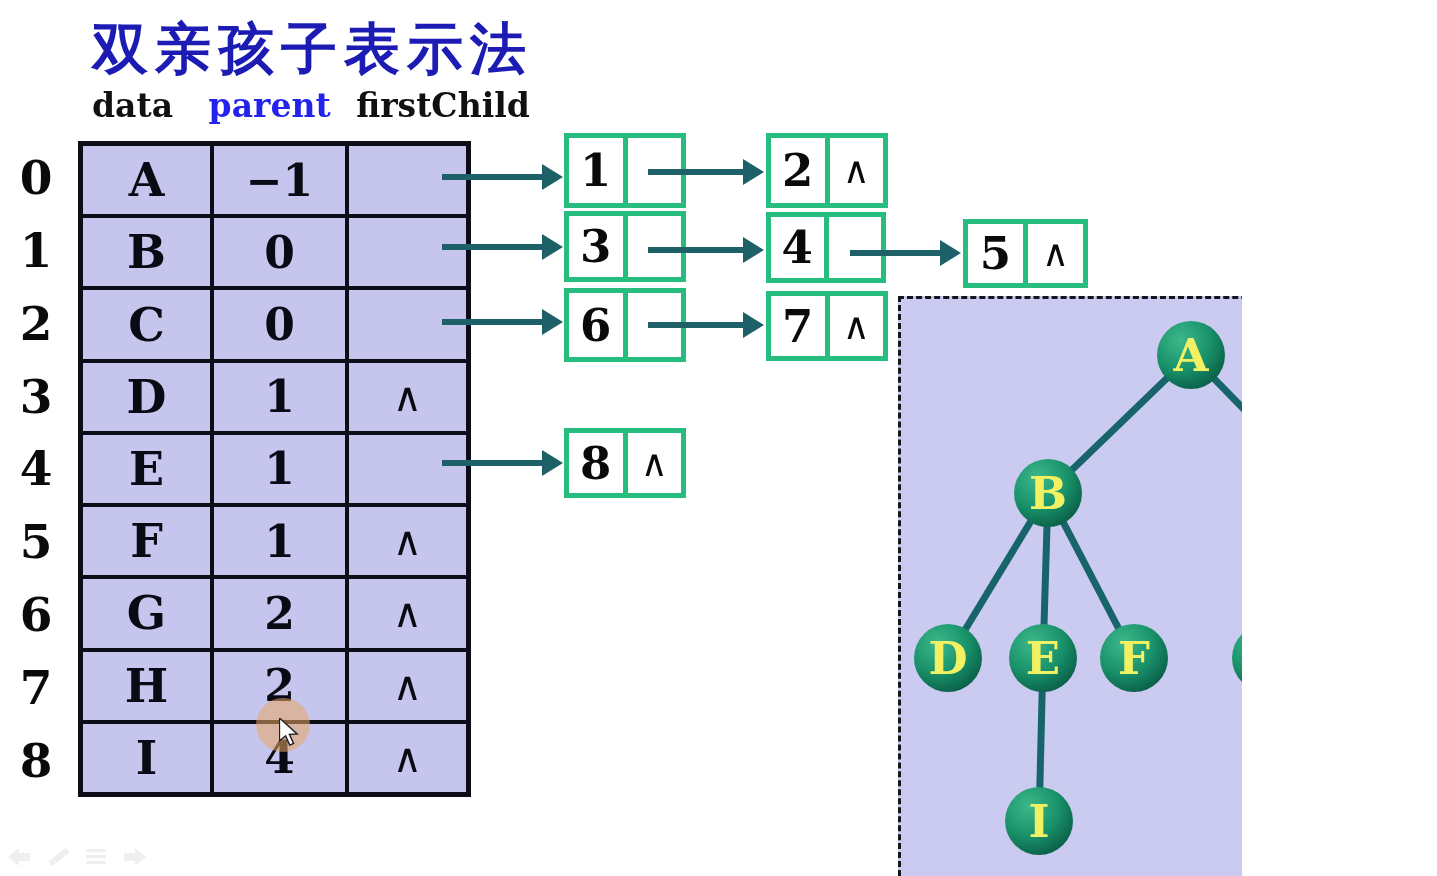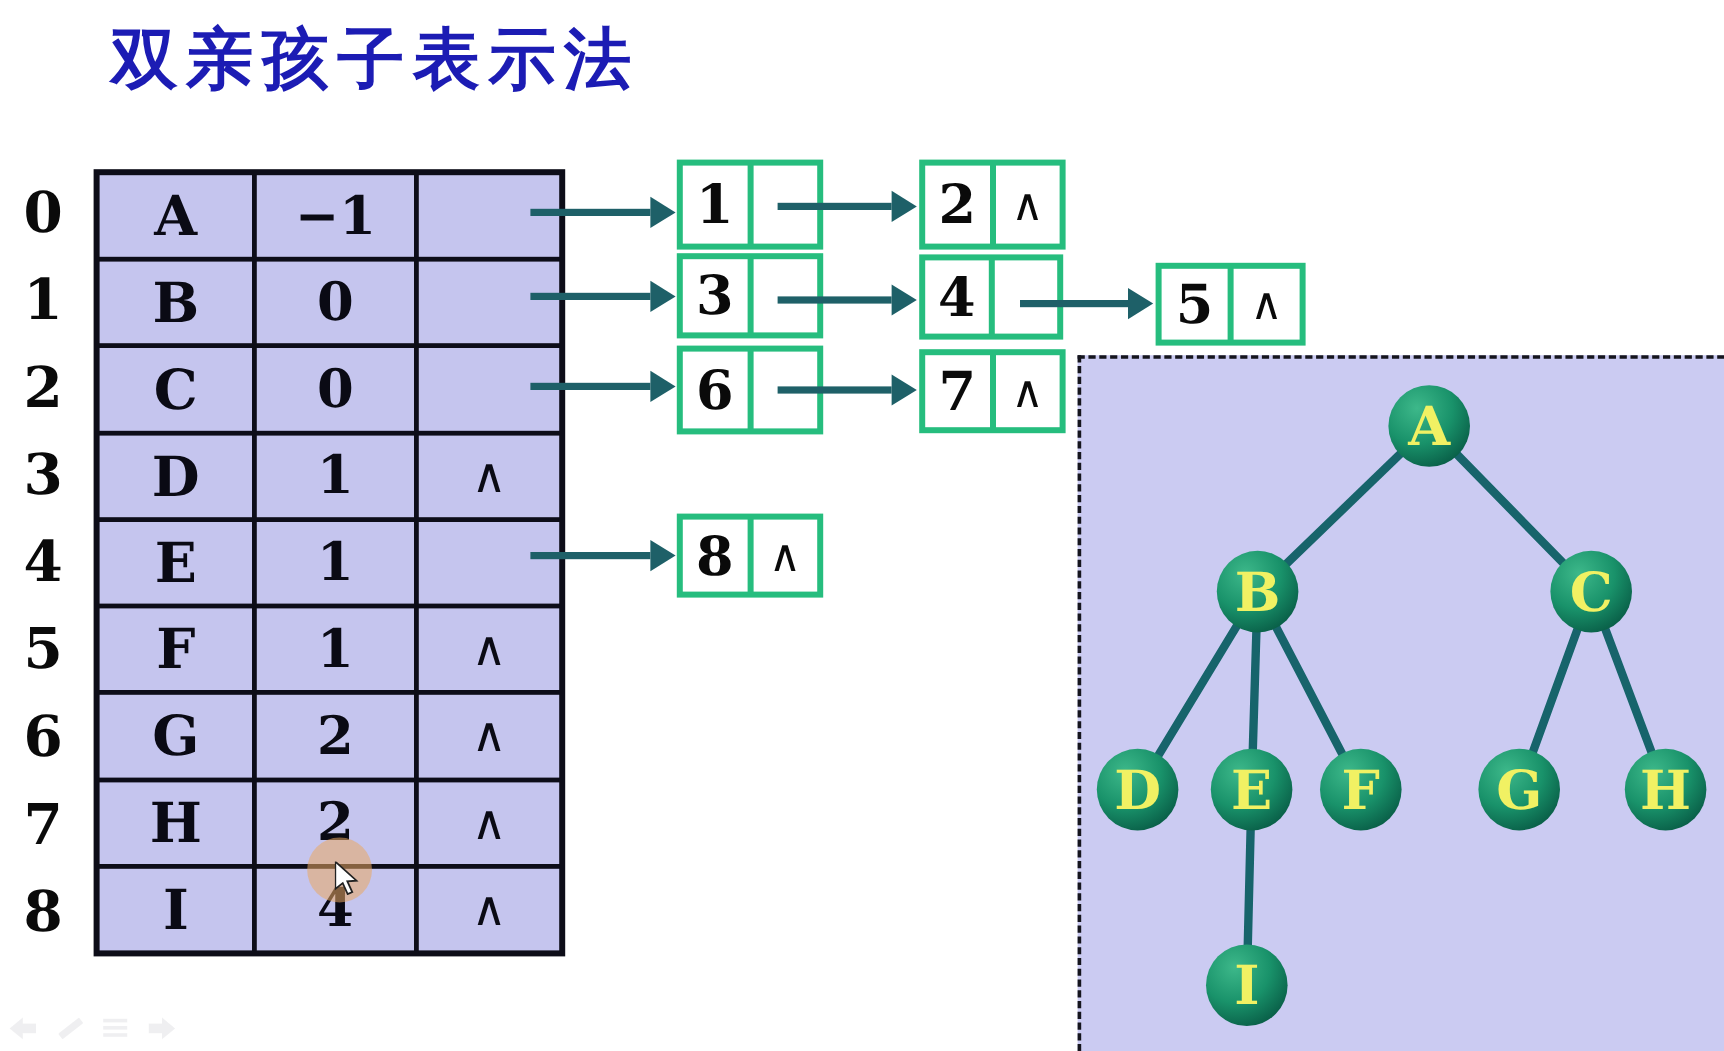--- a/index.html
+++ b/index.html
@@ -1,16 +1,16 @@
 <!DOCTYPE html>
 <html><head>
 <meta charset="utf-8">
 <style>
   html,body{margin:0;padding:0;}
-  .stage{position:relative;width:1437px;height:876px;background:#ffffff;overflow:hidden;
+  .stage{position:relative;width:1242px;height:876px;background:#ffffff;overflow:hidden;
          font-family:"DejaVu Serif","Liberation Serif",serif;}
 
   
   .slide-title{position:absolute;left:92px;top:12px;font-size:56px;font-weight:bold;
                color:#1c1cb4;letter-spacing:7px;white-space:nowrap;}
   .col-header{position:absolute;left:92px;top:86px;font-size:33px;font-weight:bold;color:#111;
               white-space:nowrap;}
   .col-header .hdr-parent{color:#2323ee;margin:0 14px 0 24px;}
 
   
@@ -69,20 +69,25 @@
   .g-pen{position:absolute;left:2px;top:8px;width:22px;height:6px;background:#e3e3e6;
          transform:rotate(-38deg);border-radius:1px;}
   .g-line{position:absolute;left:2px;width:20px;height:3px;background:#e3e3e6;}
 </style>
 </head>
 <body>
 
 <div class="stage">
 
   <div class="slide-title">双亲孩子表示法</div>
+  <div class="col-header">
+    <span class="hdr-data">data</span>
+    <span class="hdr-parent">parent</span>
+    <span class="hdr-first">firstChild</span>
+  </div>
 
   <div class="row-indices">
     <div>0</div>
     <div>1</div>
     <div>2</div>
     <div>3</div>
     <div>4</div>
     <div>5</div>
     <div>6</div>
     <div>7</div>

